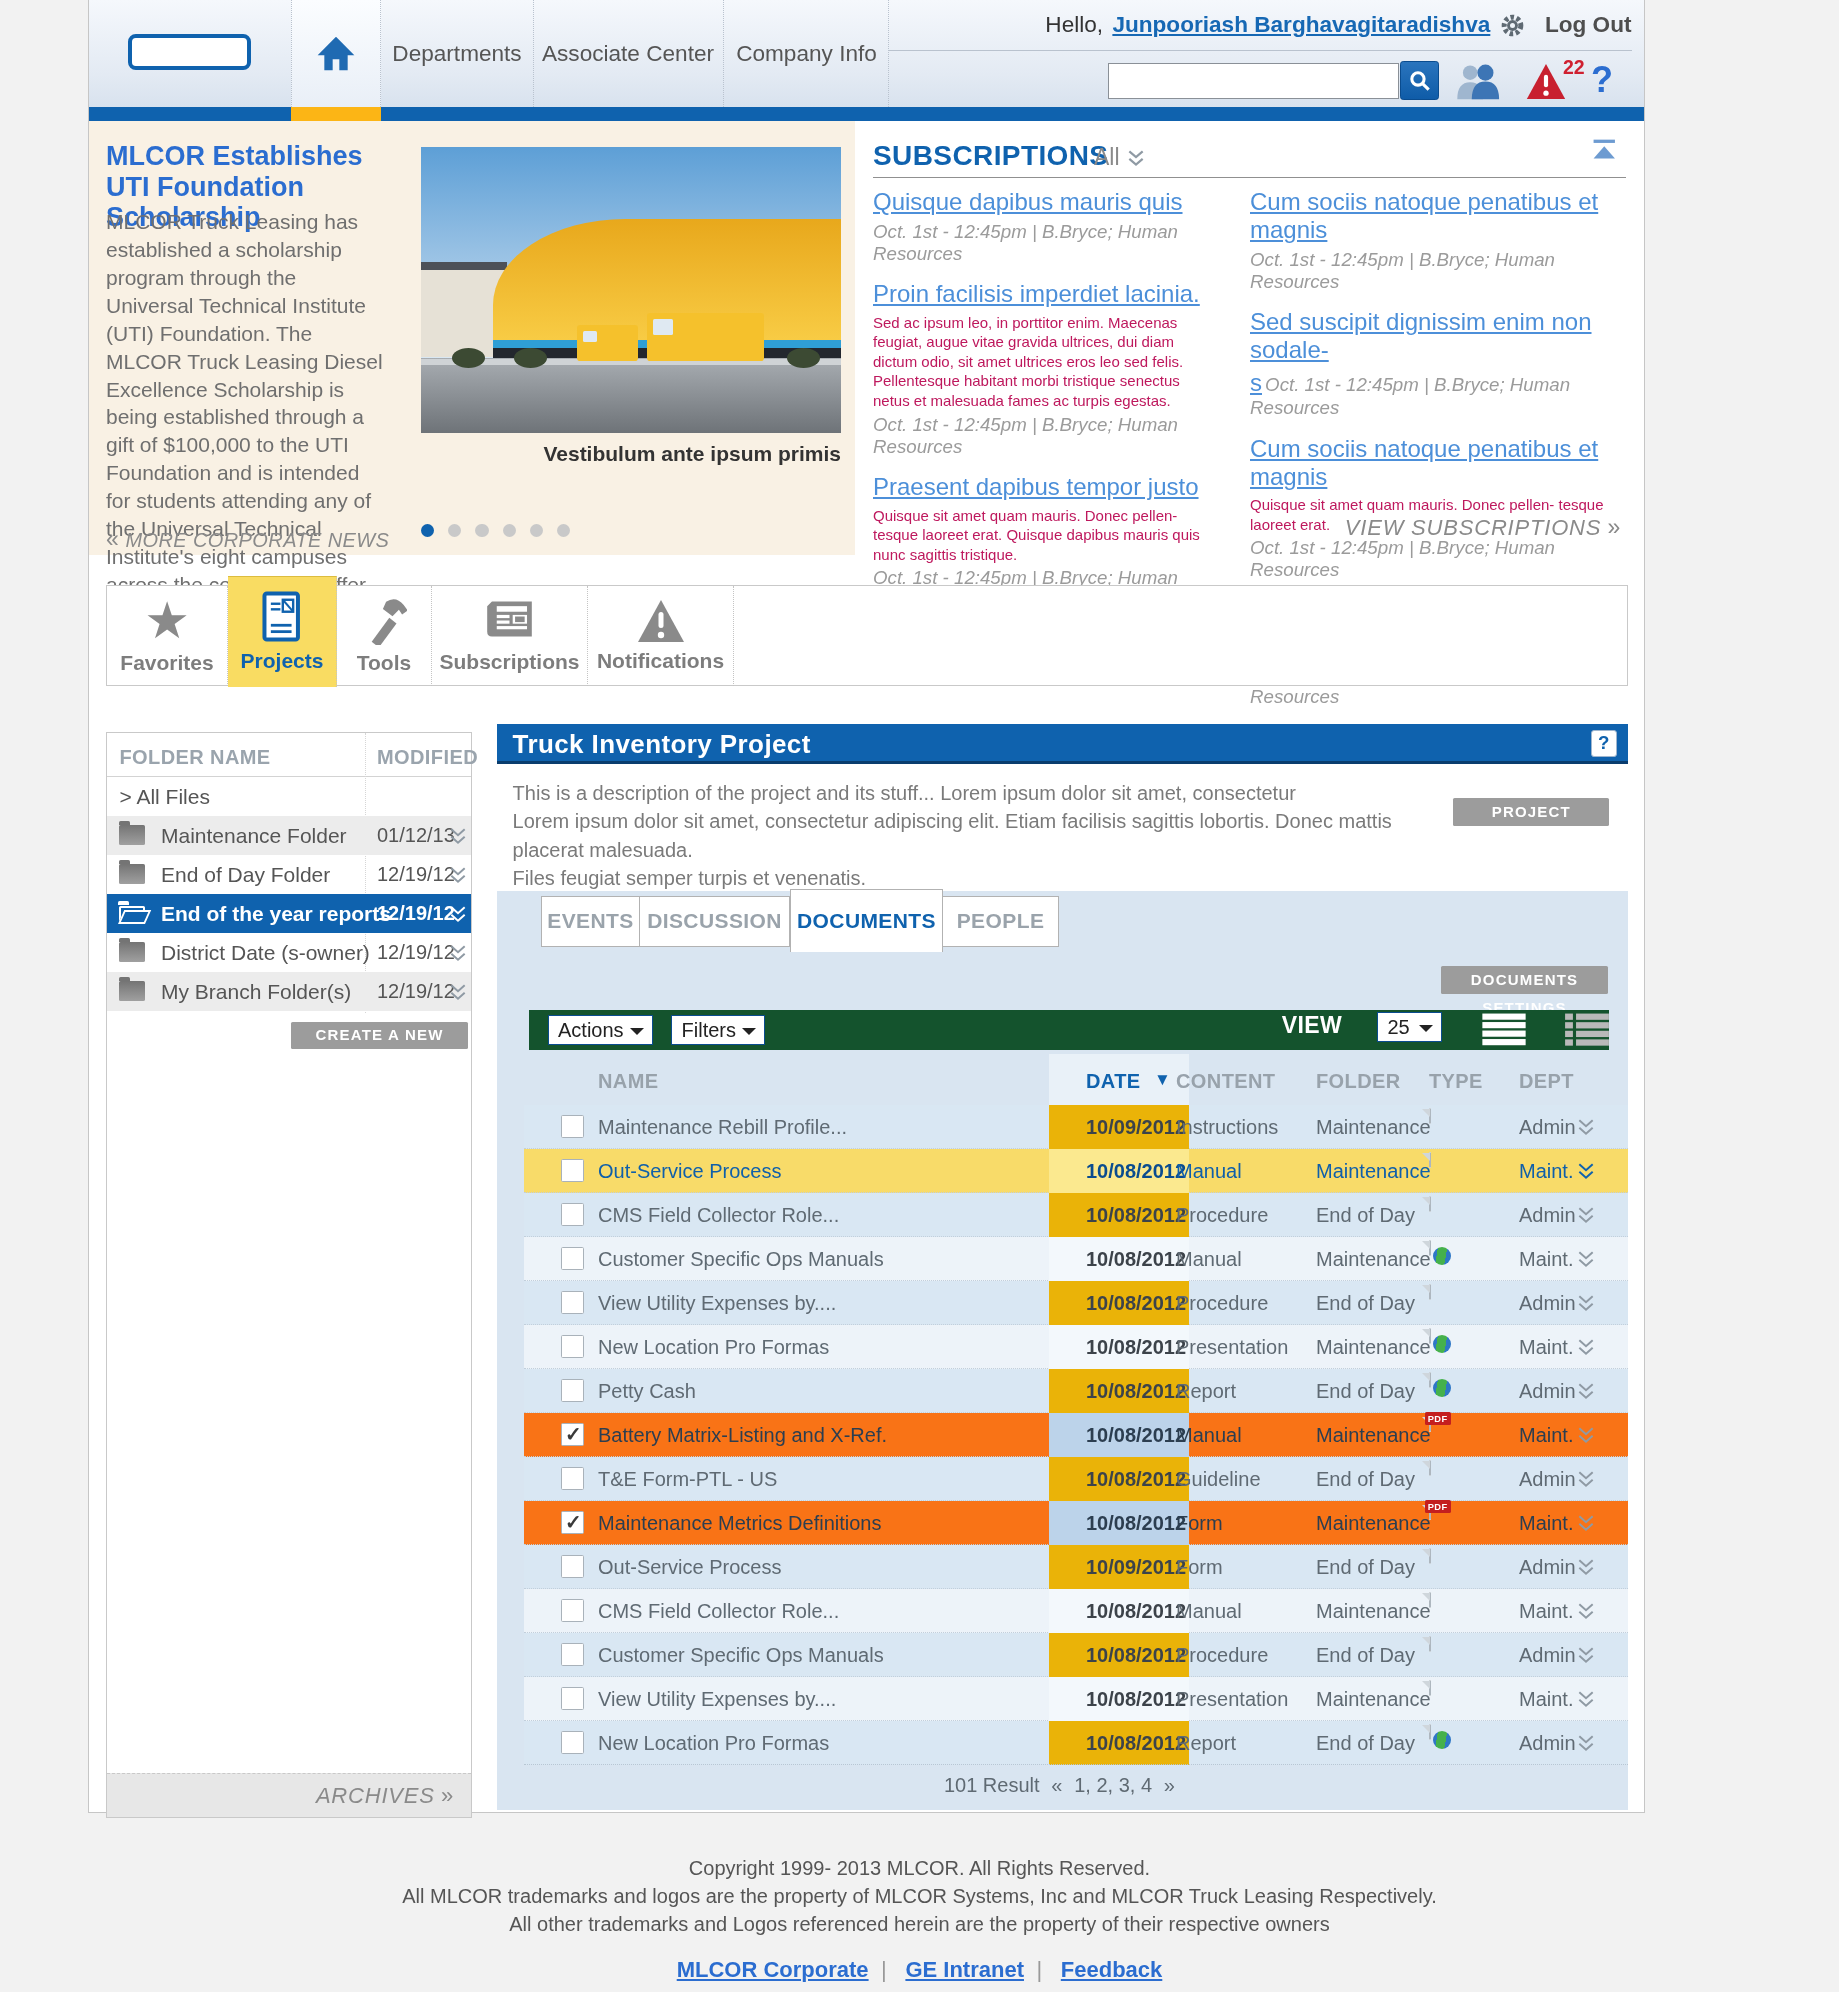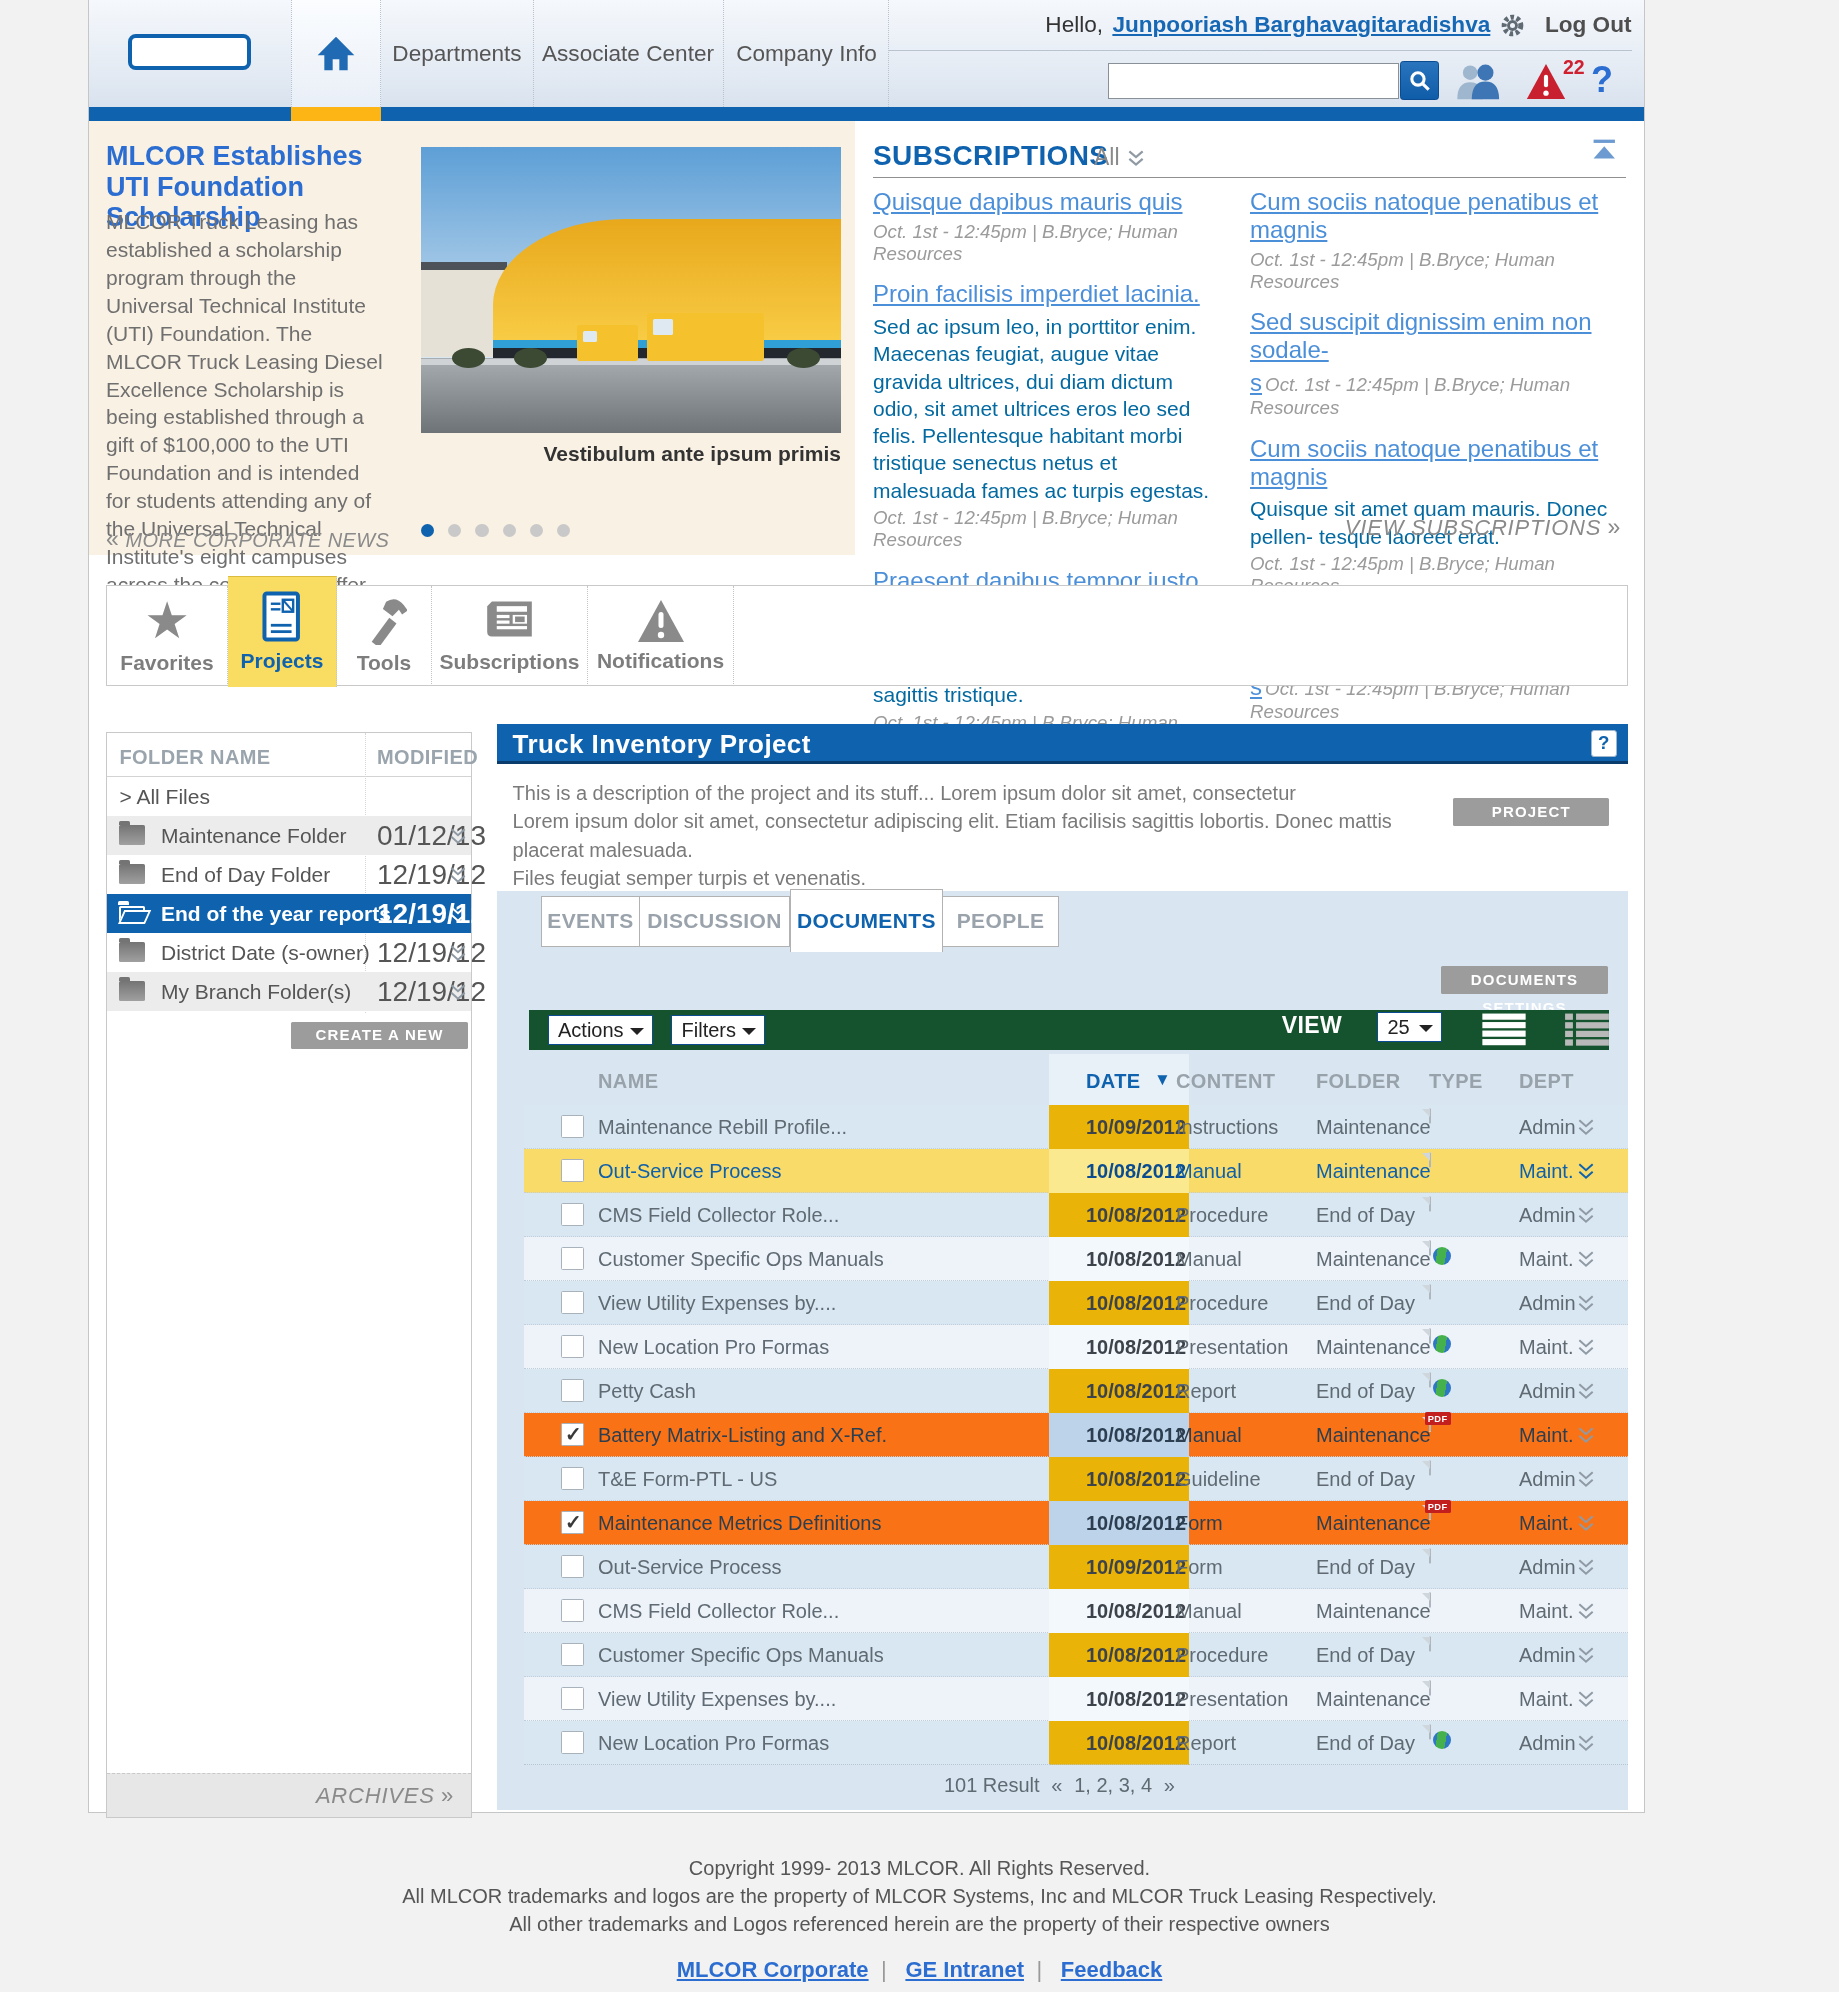--- a/index.html
+++ b/index.html
@@ -54,21 +54,21 @@
   .photo-cap { position:absolute; left:332px; top:321px; width:420px; text-align:right; font-size:21px; font-weight:bold; color:#333; }
 
   .subs { position:absolute; left:766px; top:0; right:0; height:434px; background:#fff; }
   .subs-title { position:absolute; left:18px; top:18.7px; font-size:28px; font-weight:bold; color:#0f62ae; letter-spacing:0.4px; }
   .subs-filter { position:absolute; left:239px; top:23px; font-size:23px; color:#8a8a8a; display:flex; align-items:center; gap:6.2px; }
   .subs-collapse { position:absolute; right:27px; top:17px; }
   .subs-div { position:absolute; left:18px; right:18px; top:56px; border-top:1.6px solid #909090; }
   .subs-colL { position:absolute; left:18px; top:67px; width:342px; }
   .subs-colR { position:absolute; left:395px; top:67px; width:377px; }
   .sub-title { display:inline-block; font-size:24px; color:#4c8fd9; text-decoration:underline; margin-bottom:4.7px; cursor:pointer; }
-  .sub-body { font-size:21px; color:#0369a1; line-height:1.3; margin-bottom:3.1px; }
+  .sub-body { font-size:15px; color:#be185d; line-height:1.3; margin-bottom:3.1px; }
   .sub-body:empty { display:none; }
   .sub-meta { font-size:18.7px; font-style:italic; color:#9b9b9b; margin-bottom:15.6px; }
   .sub-wrap { font-style:normal; font-size:24px; color:#4c8fd9; text-decoration:underline; margin-right:3.1px; }
   .sub-wrap:empty { display:none; }
   .subs-view { position:absolute; right:23px; bottom:14px; font-size:22px; font-style:italic; color:#8a8a8a; letter-spacing:0.8px; }
   .subs-view .rchev { font-style:normal; margin-left:6.2px; font-size:23px; }
 
   
   .tabstrip { position:absolute; left:17px; top:585px; width:1522px; height:101px; background:#fff; border:0.8px solid #c9c9c9; }
   .stab { position:absolute; top:0; height:100px; display:flex; flex-direction:column; align-items:center; justify-content:center; gap:6.2px; border-right:0.8px dotted #c4c4c4; }
@@ -83,21 +83,21 @@
   .fhead span { position:absolute; top:12.5px; font-size:20px; font-weight:bold; color:#9aa4ad; letter-spacing:0.4px; }
   .fh-name { left:12.5px; } .fh-mod { left:270px; }
   .fvline { position:absolute; left:258px; top:0; height:280px; border-left:1.6px dotted #d6d6d6; }
   .flist { position:absolute; left:0; top:44px; right:0; }
   .frow { position:relative; height:39px; }
   .frow.shade { background:#ececec; }
   .frow.selected { background:#0f62ae; }
   .frow .ficn { position:absolute; left:11.7px; top:9.3px; }
   .fname { position:absolute; left:54px; top:0; line-height:39px; font-size:21px; color:#555; white-space:nowrap; }
   .frow.plain .fname { left:12.5px; }
-  .fmod { position:absolute; left:270px; top:0; line-height:39px; font-size:28px; color:#555; }
+  .fmod { position:absolute; left:270px; top:0; line-height:39px; font-size:20px; color:#555; }
   .fchev { position:absolute; left:341px; top:10px; color:#8f9aa4; }
   .frow.selected .fname, .frow.selected .fmod { color:#fff; font-weight:bold; }
   .frow.selected .fchev { color:#fff; }
   .icon-folder { width:26.5px; height:20px; background:linear-gradient(#747474,#a0a0a0); border-radius:1.6px; position:relative; }
   .icon-folder::before { content:""; position:absolute; top:-4.7px; left:0; width:11.7px; height:4.7px; background:#747474; border-radius:1.6px 1.6px 0 0; }
   .icon-folder-open { width:26.5px; height:17px; border:2.3px solid #fff; border-radius:1.6px; position:relative; margin-top:3.1px; }
   .icon-folder-open::before { content:""; position:absolute; top:-7.8px; left:-2.3px; width:11px; height:4.7px; background:#fff; border-radius:1.6px 1.6px 0 0; }
   .icon-folder-open::after { content:""; position:absolute; right:-2.3px; bottom:-2.3px; width:23px; height:10px; background:#0f62ae; border:2.3px solid #fff; transform:skewX(-24deg); transform-origin:bottom right; }
   .fcreate { position:absolute; left:184px; top:289px; width:177px; height:26.5px; background:#9c9c9c; color:#fff; font-size:15px; font-weight:bold; letter-spacing:1.2px; text-align:center; line-height:26.5px; border-radius:1.6px; }
   .farch { position:absolute; left:0; right:0; bottom:0; height:44px; background:#e7e7e7; border-top:1.6px dashed #c9c9c9; text-align:right; font-size:22px; font-style:italic; color:#8a8a8a; line-height:44px; padding-right:17px; letter-spacing:0.8px; }

